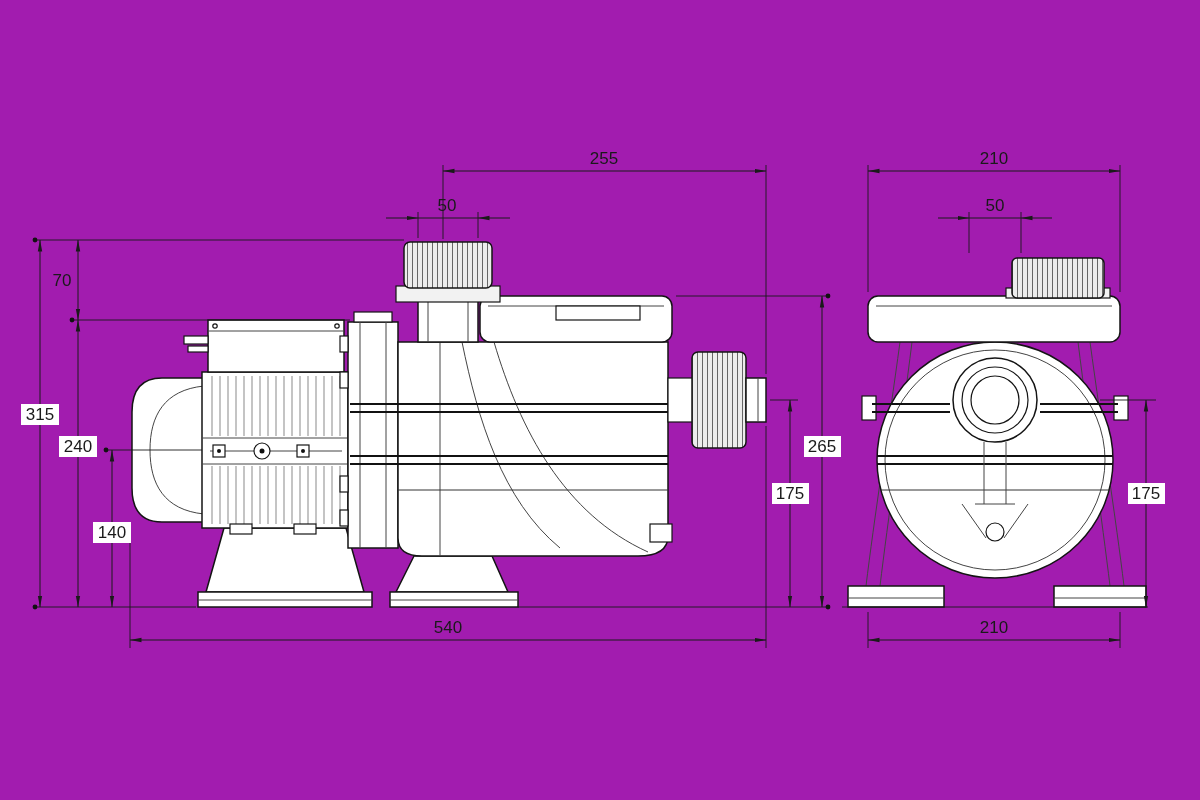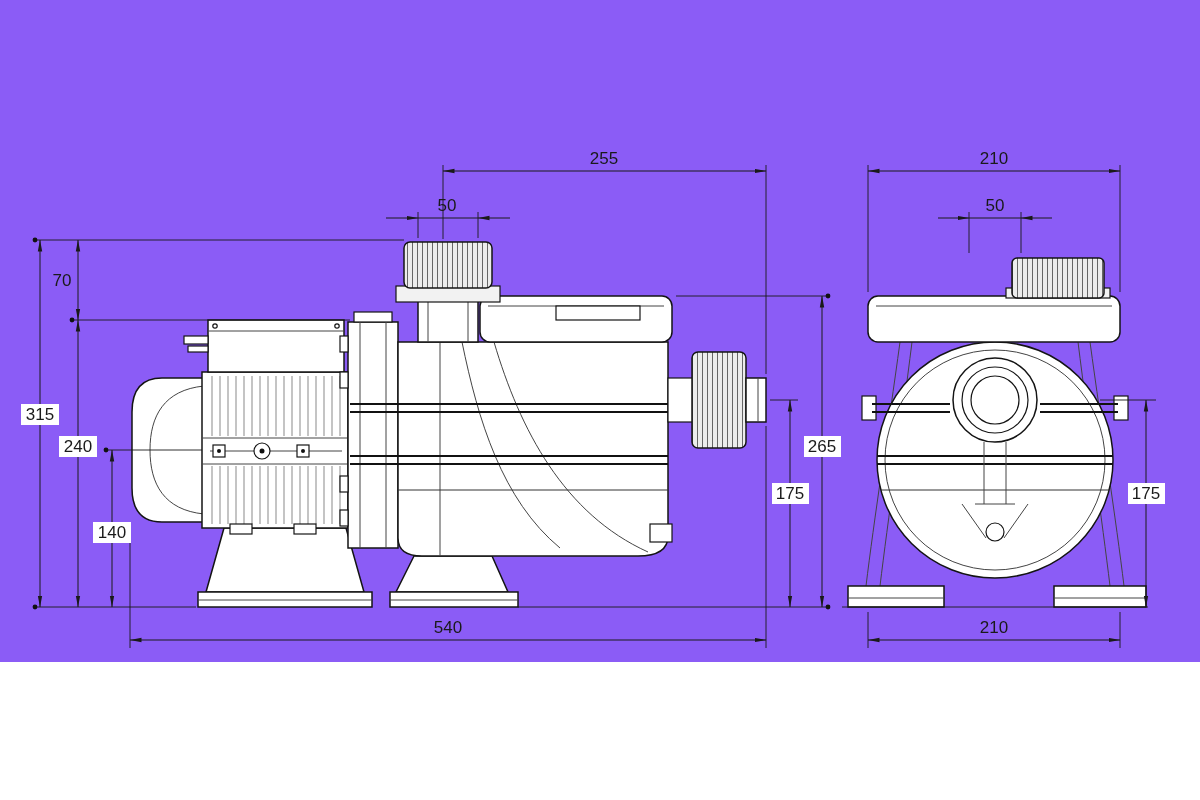--- a/index.html
+++ b/index.html
@@ -1,16 +1,16 @@
 <!DOCTYPE html>
 <html><head>
 <meta charset="utf-8">
 <style>
   html,body{margin:0;padding:0;background:#ffffff;}
-  .stage{width:1200px;height:662px;position:relative;background:#8b5cf6;overflow:hidden;}
+  .stage{width:1200px;height:800px;position:relative;background:#a21caf;overflow:hidden;}
   svg{display:block;}
   .o{fill:#ffffff;stroke:#141414;stroke-width:1.5;}
   .o2{fill:#ffffff;stroke:#141414;stroke-width:1.2;}
   .d{fill:none;stroke:#444444;stroke-width:1;}
   .b{fill:none;stroke:#111111;stroke-width:2.2;}
   .bt{fill:none;stroke:#333333;stroke-width:1;}
   .knurl{fill:url(#knurl);stroke:#141414;stroke-width:1.5;}
   .lip{fill:#f2f2f2;stroke:#141414;stroke-width:1.2;}
   .ribfill{fill:url(#ribs);stroke:none;}
   .dim{fill:none;stroke:#1a1a1a;stroke-width:1;}

